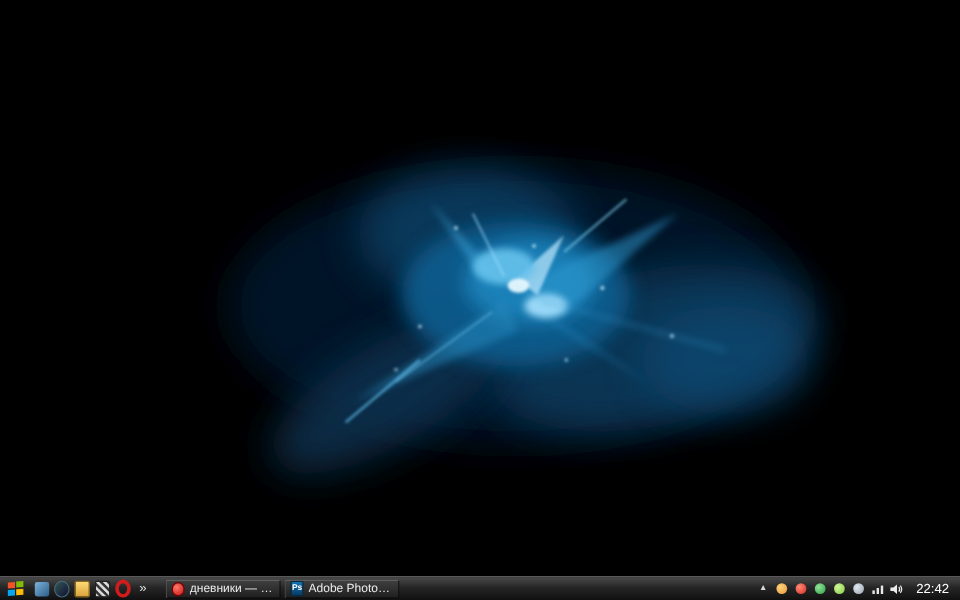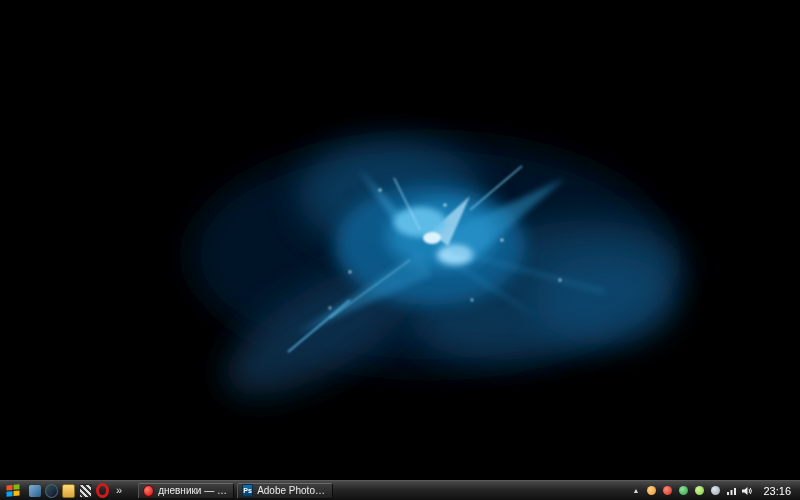--- a/index.html
+++ b/index.html
@@ -176,15 +176,15 @@
         <rect x="8" y="3" width="2" height="7" fill="#e8e8e8"></rect>
       </svg>
     </span>
     <span class="tray-icon">
       <svg width="12" height="12" viewBox="0 0 12 12">
         <polygon points="1,4.5 3.5,4.5 6.5,2 6.5,10 3.5,7.5 1,7.5" fill="#ececec"></polygon>
         <path d="M8,4 Q9.6,6 8,8" stroke="#ececec" stroke-width="1" fill="none"></path>
         <path d="M9.3,3 Q11.6,6 9.3,9" stroke="#ececec" stroke-width="1" fill="none"></path>
       </svg>
     </span>
-    <span class="clock">23:16</span>
+    <span class="clock">22:42</span>
   </div>
 </div>
 
 </body></html>

